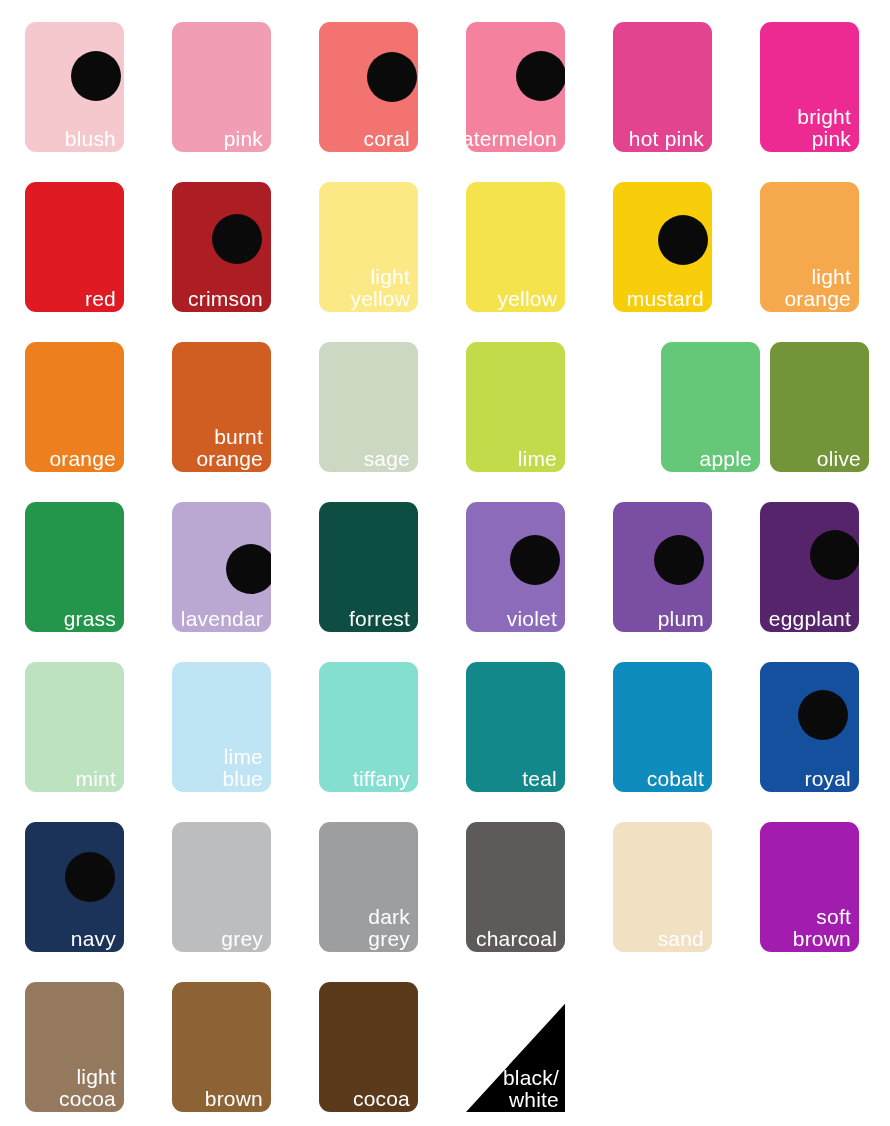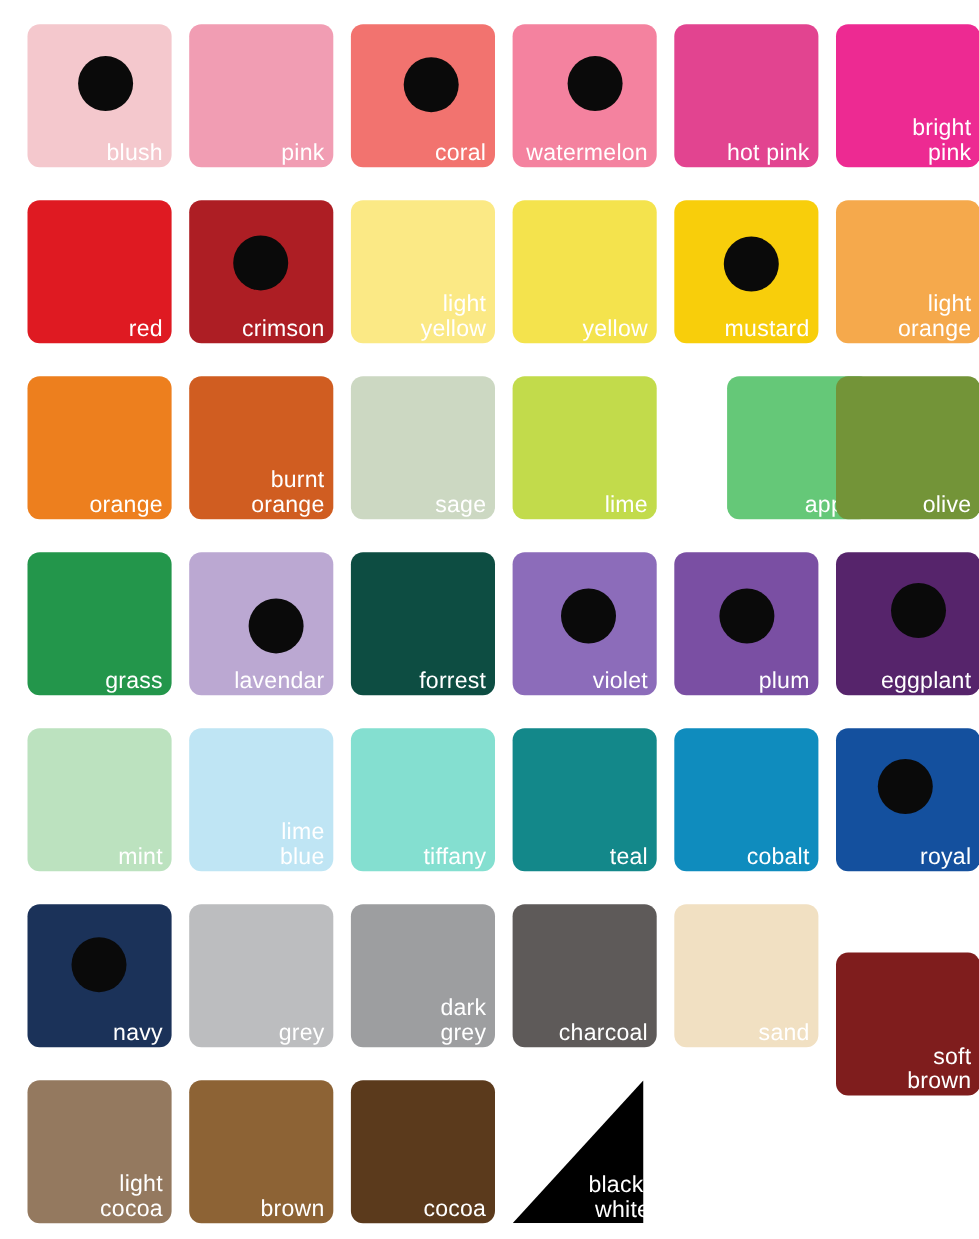--- a/index.html
+++ b/index.html
@@ -26,21 +26,21 @@
   }
   .swatch-cell {
     position: relative;
     width: 119px;
     height: 130px;
   }
   .swatch-chip {
     position: absolute;
     left: 0;
     top: 0;
-    width: 131px;
+    width: 99px;
     height: 130px;
     border-radius: 11px;
     overflow: hidden;
   }
   .swatch-chip.triangle {
     border-radius: 0;
     background: transparent !important;
   }
   .tri-shape {
     position: absolute;
@@ -168,21 +168,21 @@
       <div class="swatch-chip" style="background: rgb(194, 219, 75);">
         <div class="swatch-label">lime</div>
       </div>
     </div>
     <div class="swatch-cell">
       <div class="swatch-chip" style="background: rgb(101, 200, 120); margin-left: 48px;">
         <div class="swatch-label">apple</div>
       </div>
     </div>
     <div class="swatch-cell">
-      <div class="swatch-chip" style="background: rgb(115, 148, 56);">
+      <div class="swatch-chip" style="background: rgb(115, 148, 56); margin-left: 10px;">
         <div class="swatch-label">olive</div>
       </div>
     </div>
     <div class="swatch-cell">
       <div class="swatch-chip" style="background: rgb(35, 150, 75);">
         <div class="swatch-label">grass</div>
       </div>
     </div>
     <div class="swatch-cell">
       <div class="swatch-chip" style="background: rgb(187, 168, 210);">
@@ -266,21 +266,21 @@
       <div class="swatch-chip" style="background: rgb(94, 90, 89);">
         <div class="swatch-label">charcoal</div>
       </div>
     </div>
     <div class="swatch-cell">
       <div class="swatch-chip" style="background: rgb(241, 224, 194);">
         <div class="swatch-label">sand</div>
       </div>
     </div>
     <div class="swatch-cell">
-      <div class="swatch-chip" style="background: #7f1d1d; margin-top: 44px;">
+      <div class="swatch-chip" style="background: #a21caf;">
         <div class="swatch-label">soft
 brown</div>
       </div>
     </div>
     <div class="swatch-cell">
       <div class="swatch-chip" style="background: rgb(148, 121, 95);">
         <div class="swatch-label">light
 cocoa</div>
       </div>
     </div>

